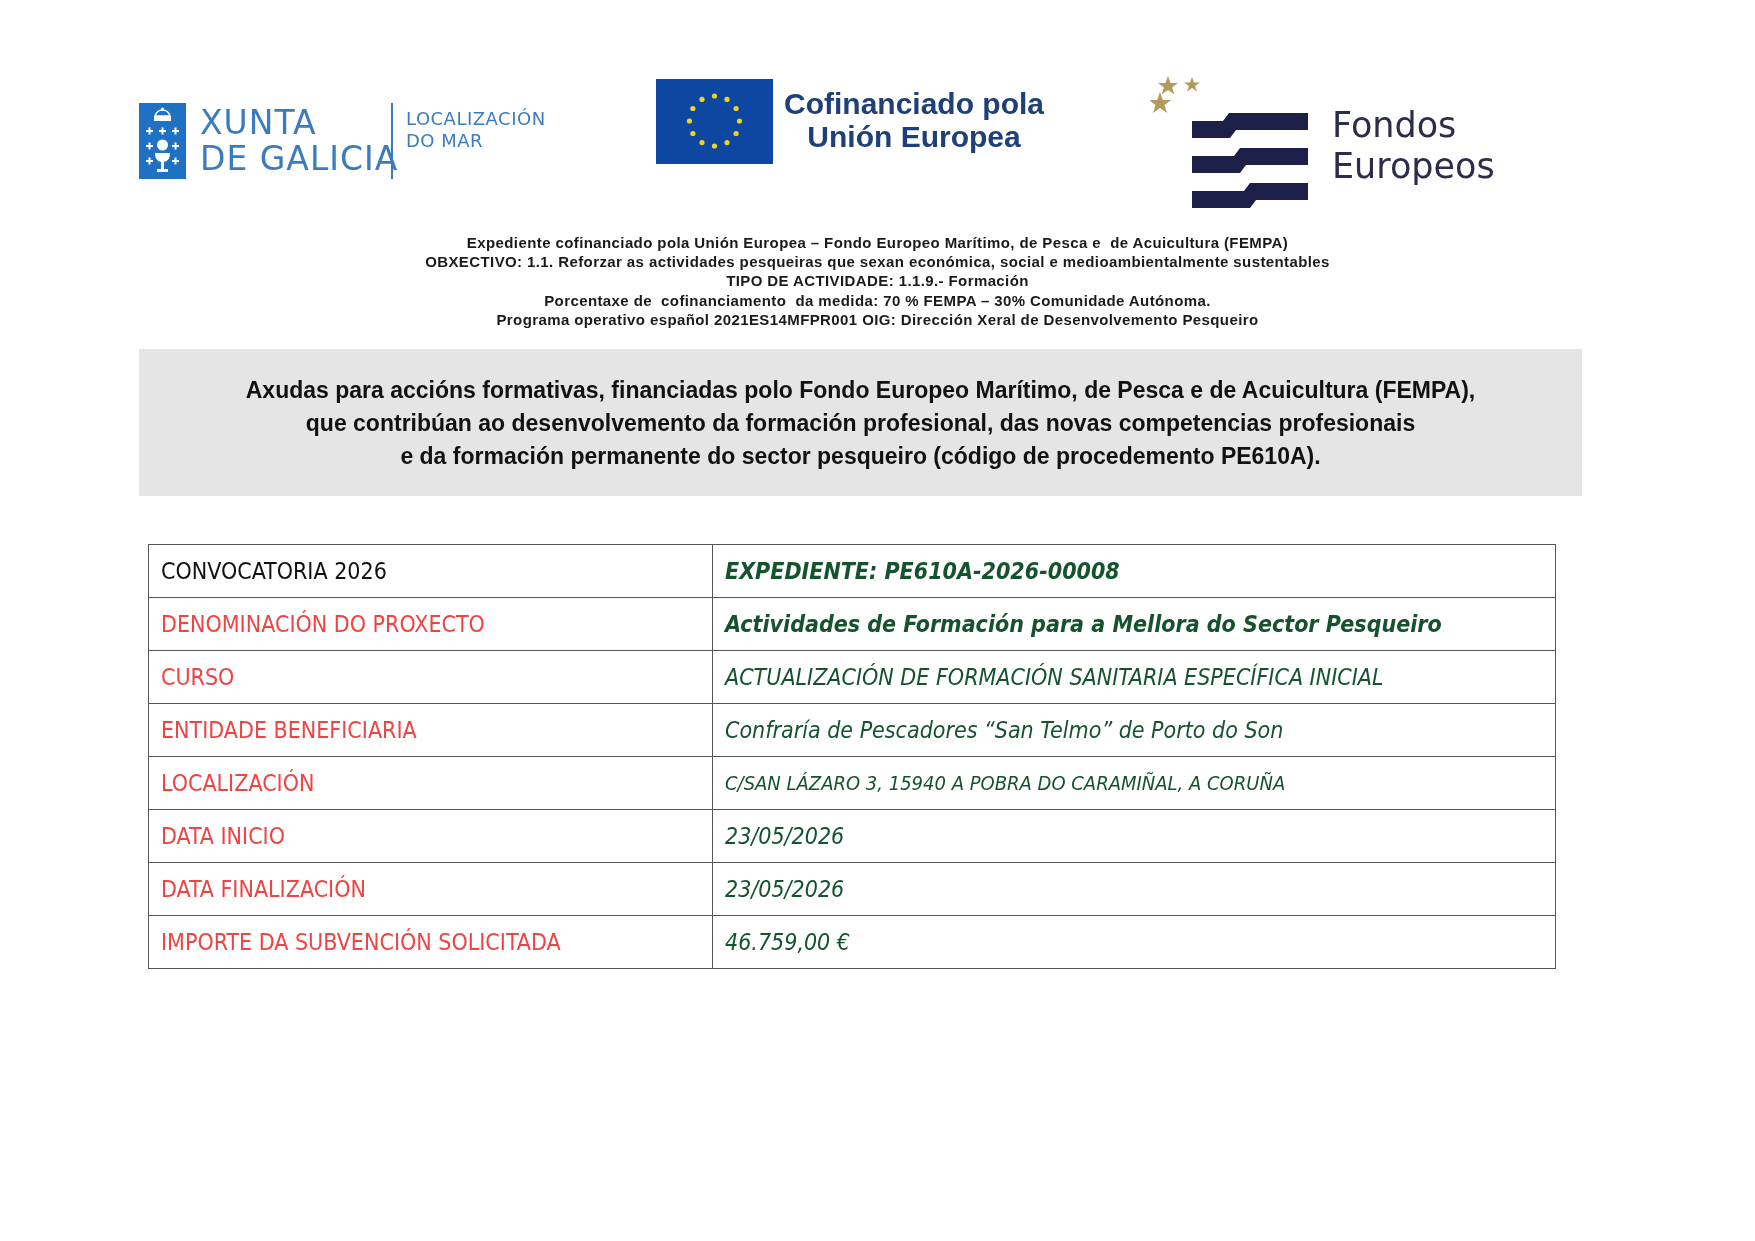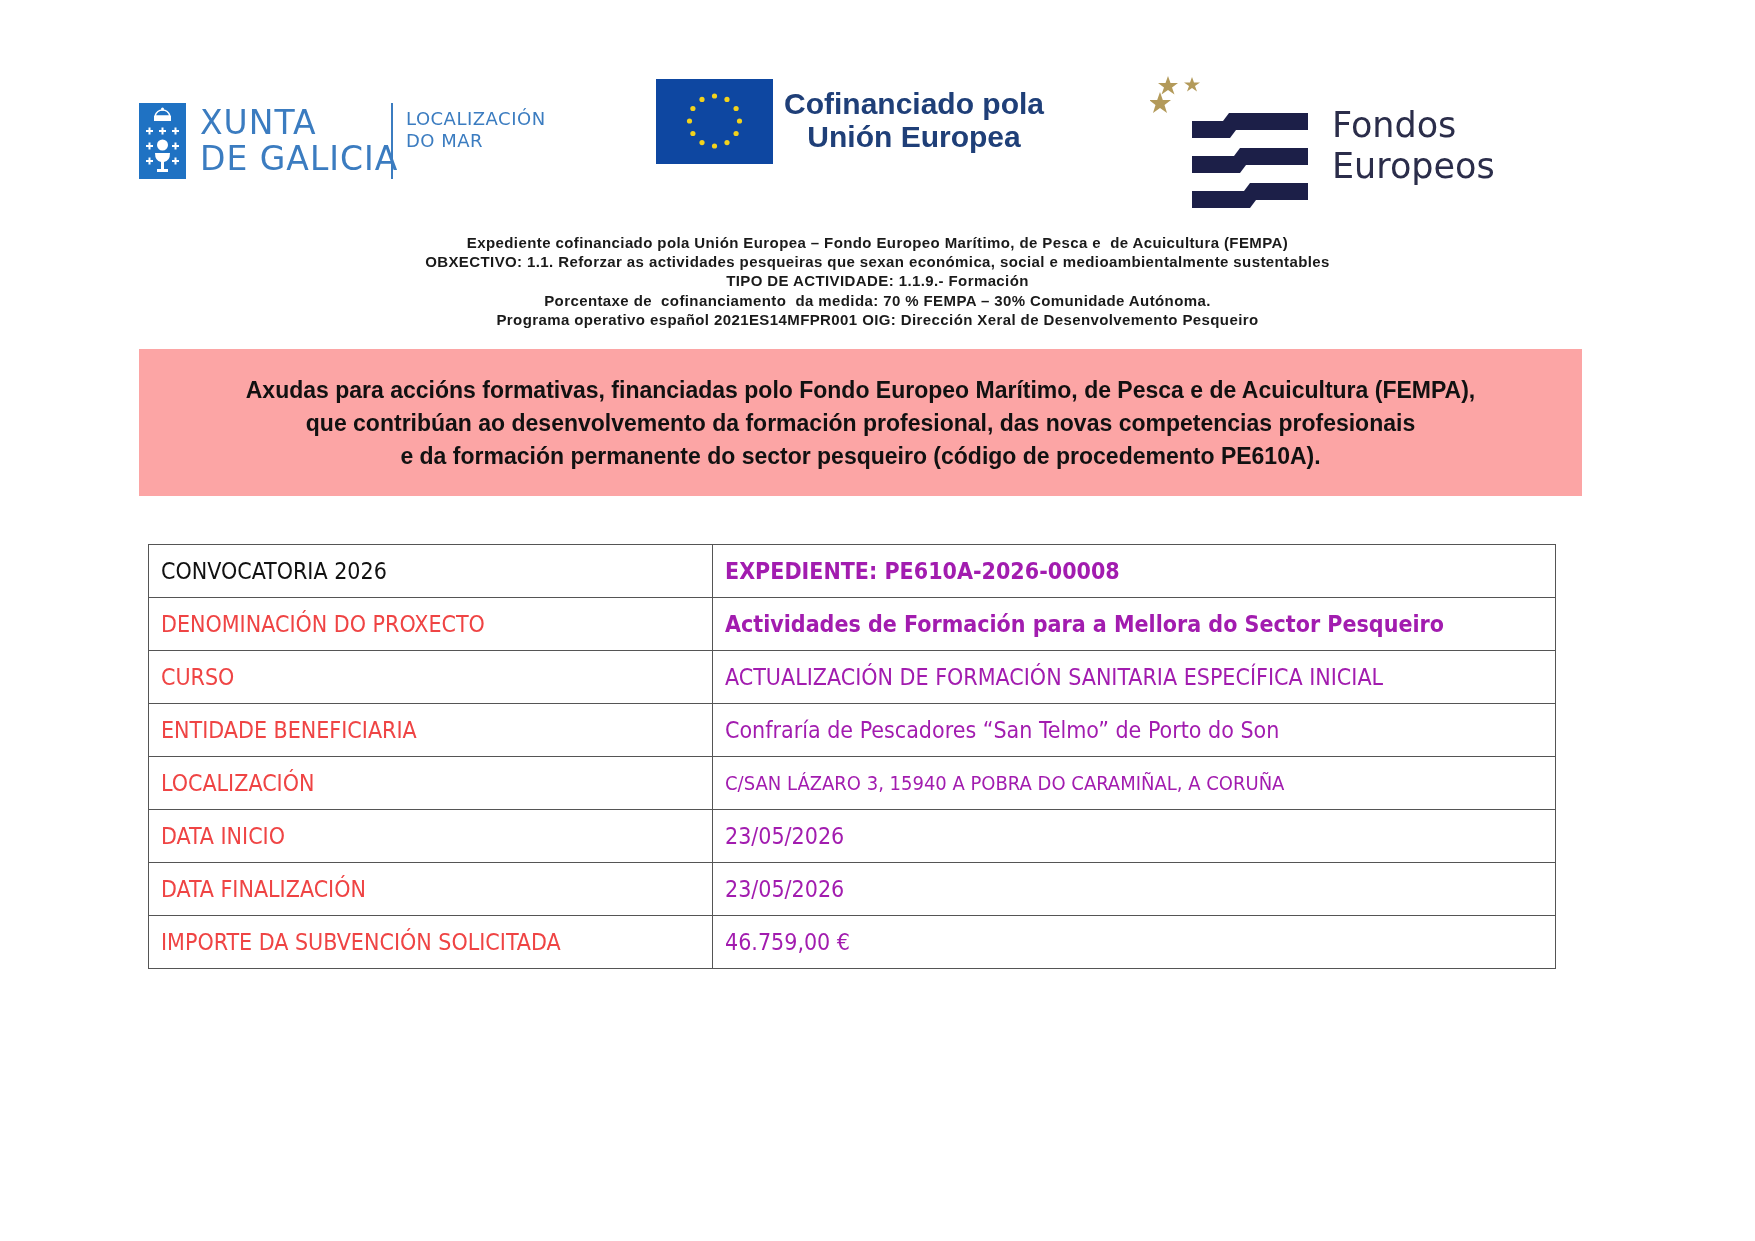--- a/index.html
+++ b/index.html
@@ -21,31 +21,31 @@
   
   .fondos { position:absolute; left:1150px; top:72px; width:340px; height:140px;text-decoration:underline; }
   .fondos .bars { position:absolute; left:0; top:0; }
   .fondos .txt { position:absolute; left:182px; top:33px; color:#2b2d4a; font-size:35px; line-height:41px; font-family:"DejaVu Sans", sans-serif; }
 
   
   .info { position:absolute; left:0; width:1755px; top:233px; text-align:center; font-family:Liberation Sans, sans-serif; font-weight:bold; font-size:15px; line-height:19.2px; color:#1a1a1a; letter-spacing:0.4px; }
   .info div { white-space:pre; }
 
   
-  .banner { position:absolute; left:139px; top:349px; width:1443px; height:147px; background:#fca5a5; }
+  .banner { position:absolute; left:139px; top:349px; width:1443px; height:147px; background:#e5e5e5; }
   .banner .lines { position:absolute; left:0; top:25px; width:100%; text-align:center; font-weight:bold; font-size:23px; line-height:33px; color:#111; font-family:"Liberation Sans", sans-serif; }
 
   
   table.details { position:absolute; left:148px; top:544px; width:1407px; border-collapse:collapse; table-layout:fixed; }
   table.details td { border:1.5px solid #555; height:52px; padding:0 0 0 12px; font-family:"DejaVu Sans Condensed","DejaVu Sans", sans-serif; font-size:23px; vertical-align:middle; white-space:nowrap; overflow:hidden; }
   table.details col.c1 { width:564px; }
   table.details col.c2 { width:843px; }
   td.lbl { color:#ef4444; font-stretch:condensed; }
   td.lbl.head { color:#111; font-weight:normal; }
-  td.val { color:#a21caf; }
+  td.val { color:#14532d; font-style:italic; }
   td.val.bold { font-weight:bold; }
   td.val.small { font-size:20px; }
 </style>
 </head>
 <body>
 
 <div class="xunta">
   <div class="shield">
     <svg width="47" height="76" viewBox="0 0 47 76">
 

